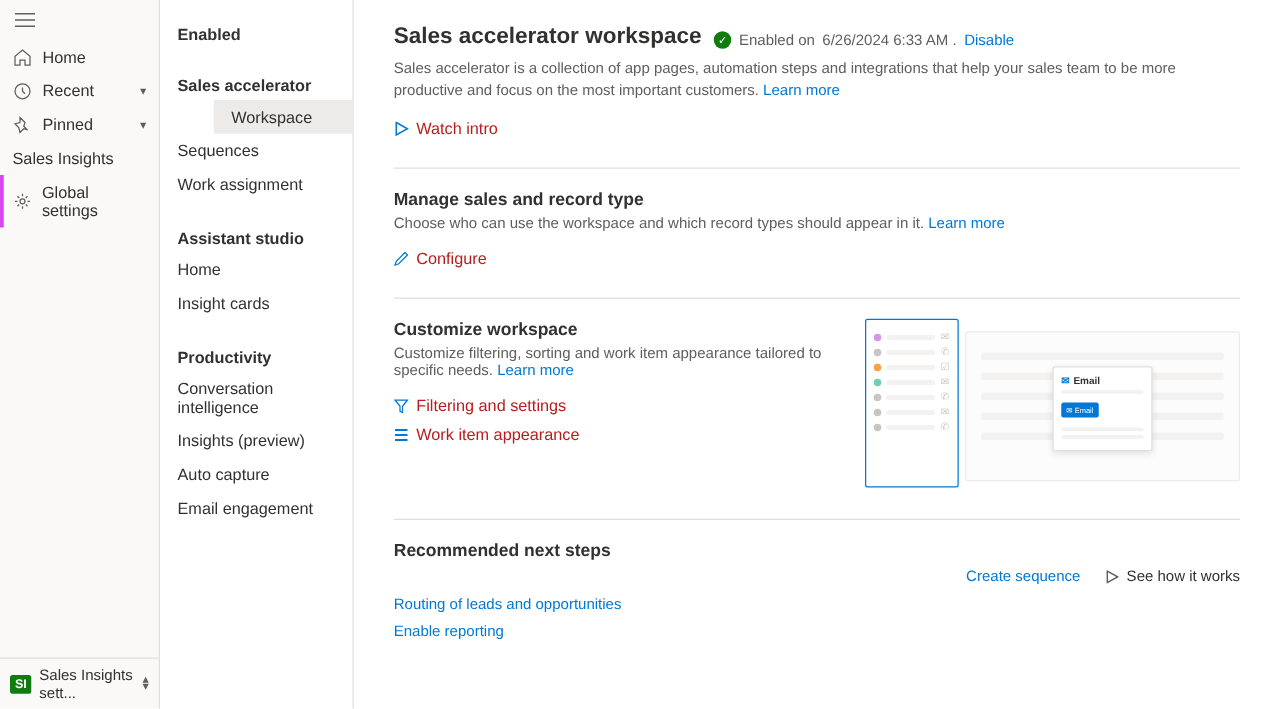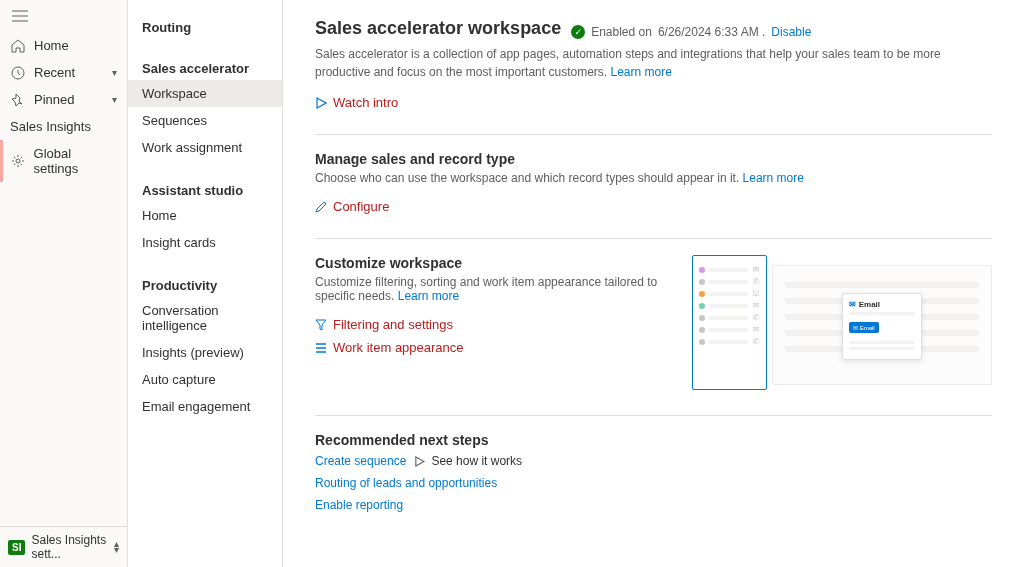--- a/index.html
+++ b/index.html
@@ -7,30 +7,30 @@
   .app { display: flex; height: 100%; }
 
   
   .rail { width: 128px; border-right: 1px solid #e1dfdd; display: flex; flex-direction: column; background: #faf9f8; }
   .rail-top { padding: 6px 0; }
   .hamburger { padding: 4px 12px; cursor: pointer; }
   .rail-item { display: flex; align-items: center; gap: 8px; padding: 6px 10px; cursor: pointer; font-size: 13px; }
   .rail-item .chev { margin-left: auto; color: #605e5c; font-size: 10px; }
   .rail-icon { width: 16px; text-align: center; color: #605e5c; display: inline-flex; align-items: center; justify-content: center; }
   .rail-section { padding: 6px 10px; font-size: 13px; font-weight: 400; }
-  .rail-item.active { border-left: 3px solid #fca5a5; padding-left: 7px; }
+  .rail-item.active { border-left: 3px solid #d946ef; padding-left: 7px; }
   .rail-bottom { margin-top: auto; border-top: 1px solid #e1dfdd; padding: 6px 8px; display: flex; align-items: center; gap: 6px; font-size: 12px; }
   .si-badge { background: #107c10; color: #fff; font-size: 10px; padding: 2px 4px; border-radius: 2px; font-weight: 600; }
   .updown { color: #605e5c; font-size: 10px; line-height: 6px; }
 
   
   .secnav { width: 155px; border-right: 1px solid #e1dfdd; background: #fff; padding: 12px 0; overflow-y: auto; }
   .secnav-heading { padding: 8px 14px 4px; font-size: 13px; font-weight: 600; }
   .secnav-item { padding: 6px 14px; font-size: 13px; cursor: pointer; }
-  .secnav-item.selected { background: #edebe9; }
+  .secnav-item.selected { background: #edebe9; margin-left: 43px; }
   .secnav-spacer { height: 14px; }
 
   
   .main { flex: 1; padding: 18px 32px; overflow-y: auto; }
   .title-row { display: flex; align-items: flex-end; gap: 10px; margin-bottom: 6px; flex-wrap: wrap; }
   .title { font-size: 18px; font-weight: 600; }
   .status-row { display: flex; align-items: center; gap: 6px; font-size: 12px; color: #605e5c; }
   .check-icon { width: 14px; height: 14px; border-radius: 50%; background: #107c10; display: inline-flex; align-items: center; justify-content: center; color: #fff; font-size: 9px; }
   .disable-link { color: #0078d4; cursor: pointer; }
   .desc { font-size: 12px; color: #605e5c; max-width: 640px; line-height: 1.5; margin-bottom: 10px; }
@@ -56,21 +56,21 @@
   .dot { width: 6px; height: 6px; border-radius: 50%; }
   .bar { flex: 1; height: 4px; background: #f3f2f1; border-radius: 2px; }
   .sm-icon { width: 8px; height: 8px; color: #c8c6c4; font-size: 8px; line-height: 8px; text-align: center; }
   .illus-card { position: absolute; left: 150px; top: 38px; width: 80px; background: #fff; border: 1px solid #e1dfdd; border-radius: 2px; box-shadow: 0 2px 6px rgba(0,0,0,0.1); padding: 6px; }
   .illus-card-title { display: flex; align-items: center; gap: 3px; font-size: 8px; font-weight: 600; margin-bottom: 3px; }
   .mini-env { color: #0078d4; font-size: 8px; }
   .illus-card-line { height: 3px; background: #f3f2f1; margin: 3px 0; border-radius: 2px; }
   .illus-btn { background: #0078d4; color: #fff; font-size: 6px; padding: 2px 4px; border-radius: 2px; display: inline-block; margin-top: 3px; }
 
   .next-links { display: flex; flex-direction: column; gap: 8px; font-size: 12px; margin-top: 6px; }
-  .next-row1 { display: flex; align-items: center; gap: 8px; }
+  .next-row1 { display: flex; align-items: center; gap: 20px; justify-content: flex-end; }
   .next-row1 .see-how { color: #323130; display: flex; align-items: center; gap: 6px; cursor: pointer; }
   .next-row1 .see-how .cmd-icon { color: #605e5c; }
 
   svg { display: block; }
 </style>
 </head>
 <body>
 
 <div class="app">
 
@@ -120,21 +120,21 @@
       <span>Global settings</span>
     </div>
     <div class="rail-bottom">
       <span class="si-badge">SI</span>
       <span>Sales Insights sett...</span>
       <span class="updown">▴<br>▾</span>
     </div>
   </div>
 
   <div class="secnav">
-    <div class="secnav-heading">Routing</div>
+    <div class="secnav-heading">Enabled</div>
     <div class="secnav-spacer"></div>
     <div class="secnav-heading">Sales accelerator</div>
     <div class="secnav-item selected">Workspace</div>
     <div class="secnav-item">Sequences</div>
     <div class="secnav-item">Work assignment</div>
     <div class="secnav-spacer"></div>
     <div class="secnav-heading">Assistant studio</div>
     <div class="secnav-item">Home</div>
     <div class="secnav-item">Insight cards</div>
     <div class="secnav-spacer"></div>

